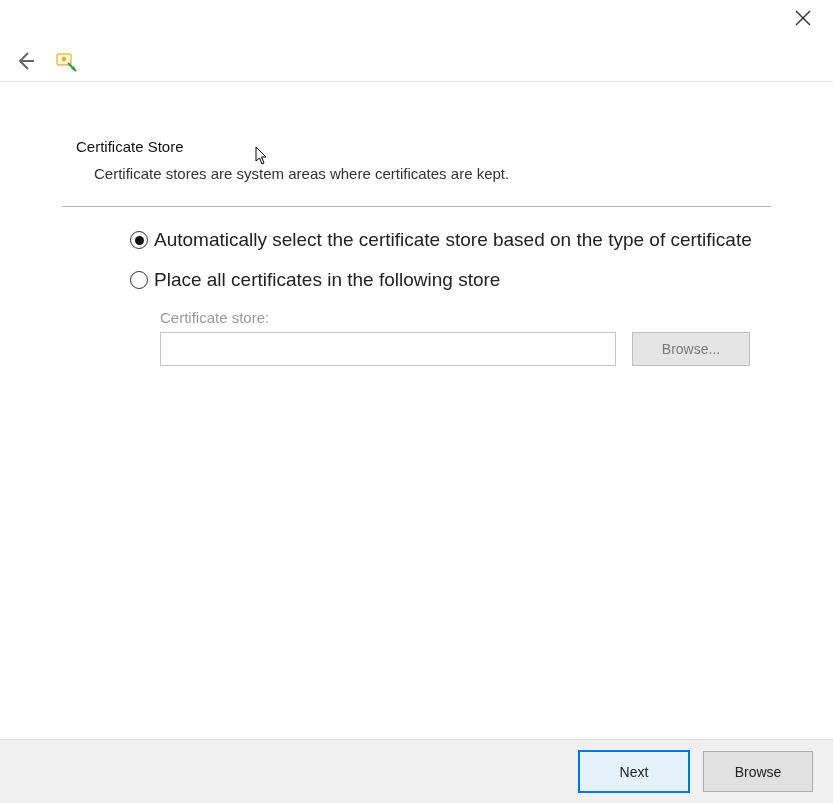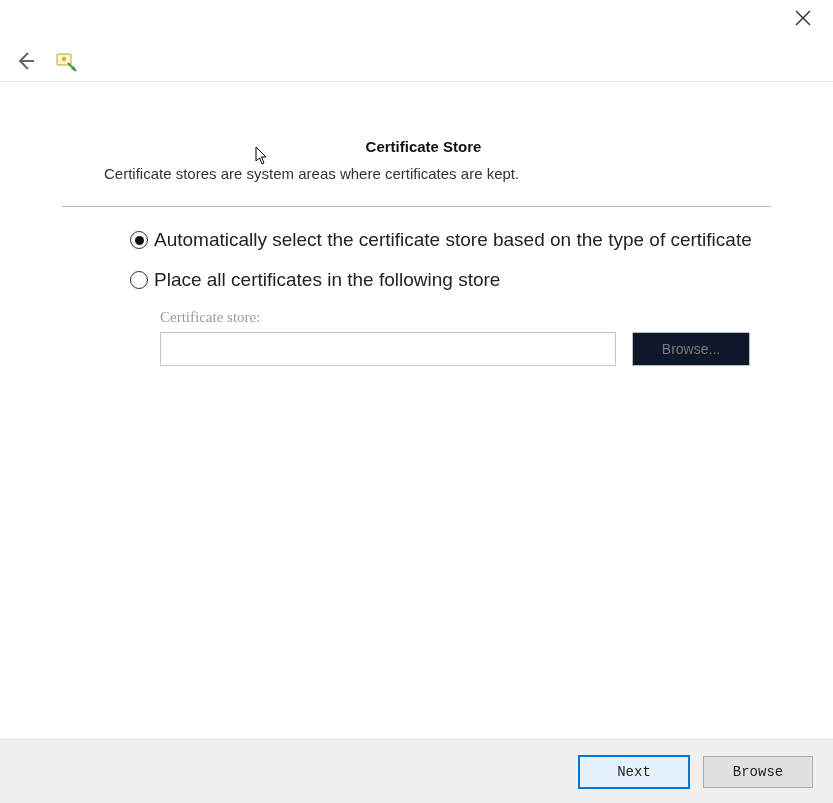--- a/index.html
+++ b/index.html
@@ -37,31 +37,30 @@
     }
     .back-arrow svg { display: block; }
     .wiz-icon {
       width: 24px; height: 24px;
       position: relative;
     }
     .content {
       padding: 56px 62px 0 62px;
     }
     .heading {
-      font-weight: 700;
+      font-weight: 400;
       font-size: 15px;
       color: #111;
       margin-left: 14px;
-      text-align: center;
     }
     .subhead {
       color: #333;
       font-size: 15px;
       margin-top: 10px;
-      margin-left: 42px;
+      margin-left: 32px;
     }
     .hr {
       border: none;
       border-top: 1px solid #b8b8b8;
       margin-top: 24px;
     }
     .body-para {
       font-size: 15px;
       color: #222;
       margin: 44px 10px 0 42px;
@@ -95,63 +94,62 @@
       border-radius: 50%;
     }
     .store-block {
       margin-left: 98px;
       margin-top: 10px;
     }
     .store-label {
       color: #9a9a9a;
       font-size: 15px;
       margin-bottom: 6px;
-      font-family: Liberation Serif, serif;
     }
     .store-row {
       display: flex;
       gap: 16px;
       align-items: stretch;
     }
     .store-input {
       width: 456px;
       height: 34px;
       border: 1px solid #c5c5c5;
       background: #fff;
       font-size: 14px;
       padding: 0 6px;
       color: #222;
     }
     .browse-btn {
       width: 118px;
       height: 34px;
-      background: #0f172a;
+      background: #e5e5e5;
       border: 1px solid #bdbdbd;
       color: #7a7a7a;
       font-size: 14px;
       font-family: inherit;
       cursor: default;
     }
     .footer {
       position: absolute;
       left: 0; right: 0; bottom: 0;
       height: 64px;
       background: #f0f0f0;
       border-top: 1px solid #e0e0e0;
       display: flex;
       justify-content: flex-end;
       align-items: center;
       padding-right: 20px;
       gap: 14px;
     }
     .btn {
       min-width: 110px;
-      height: 32px;
-      font-size: 14px;
-      font-family: Liberation Mono, monospace;
+      height: 41px;
+      font-size: 14px;
+      font-family: Liberation Sans, sans-serif;
       background: #e1e1e1;
       border: 1px solid #adadad;
       color: #222;
       cursor: default;
     }
     .btn.primary {
       outline: 2px solid #0078d7;
       outline-offset: -1px;
       background: #e5f1fb;
       border: 1px solid #0078d7;

